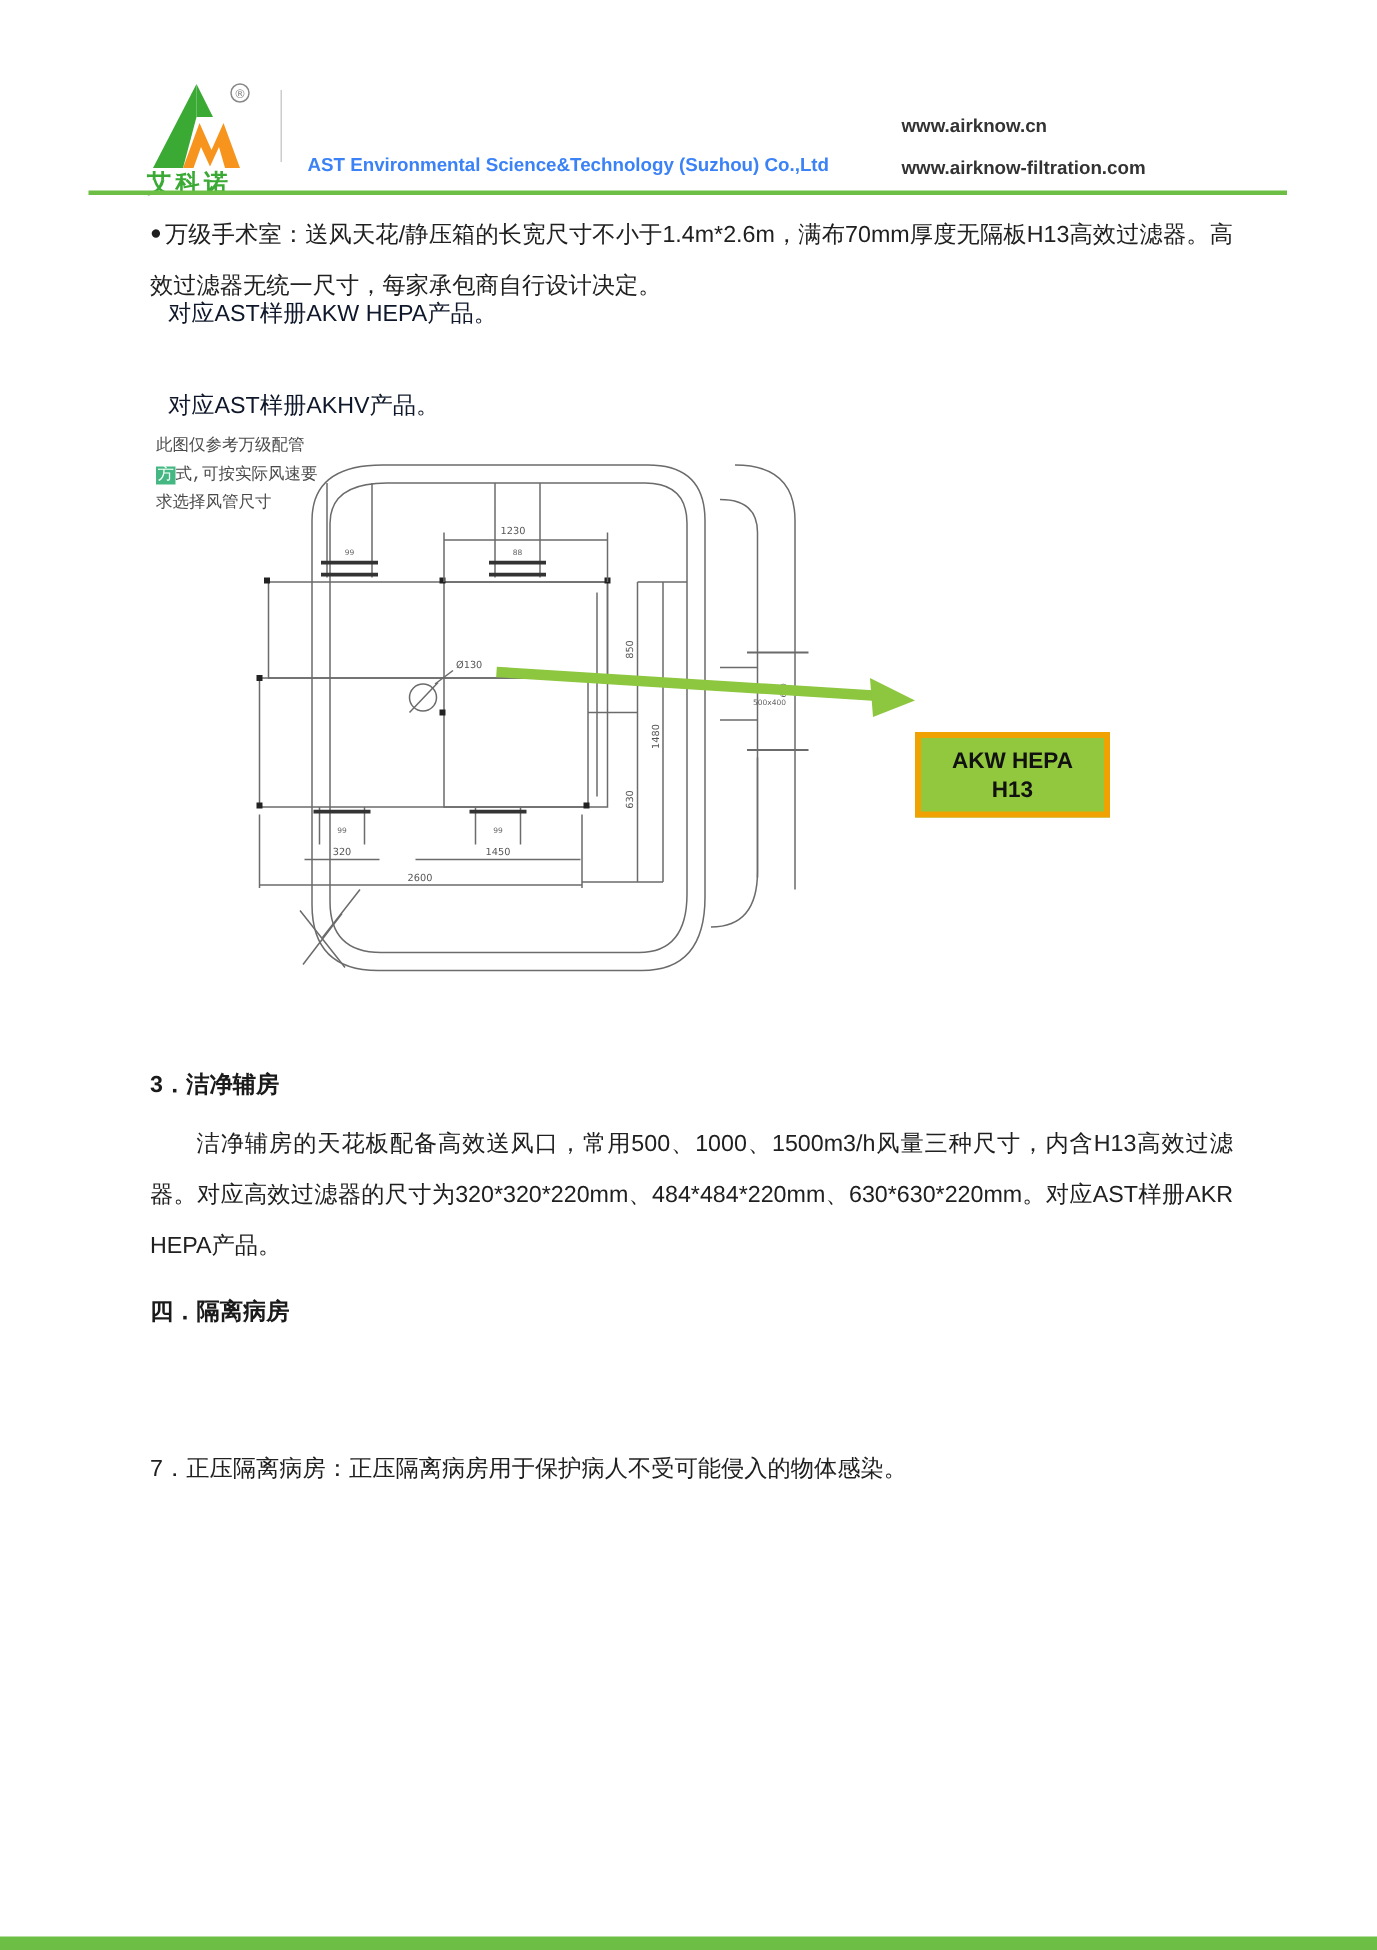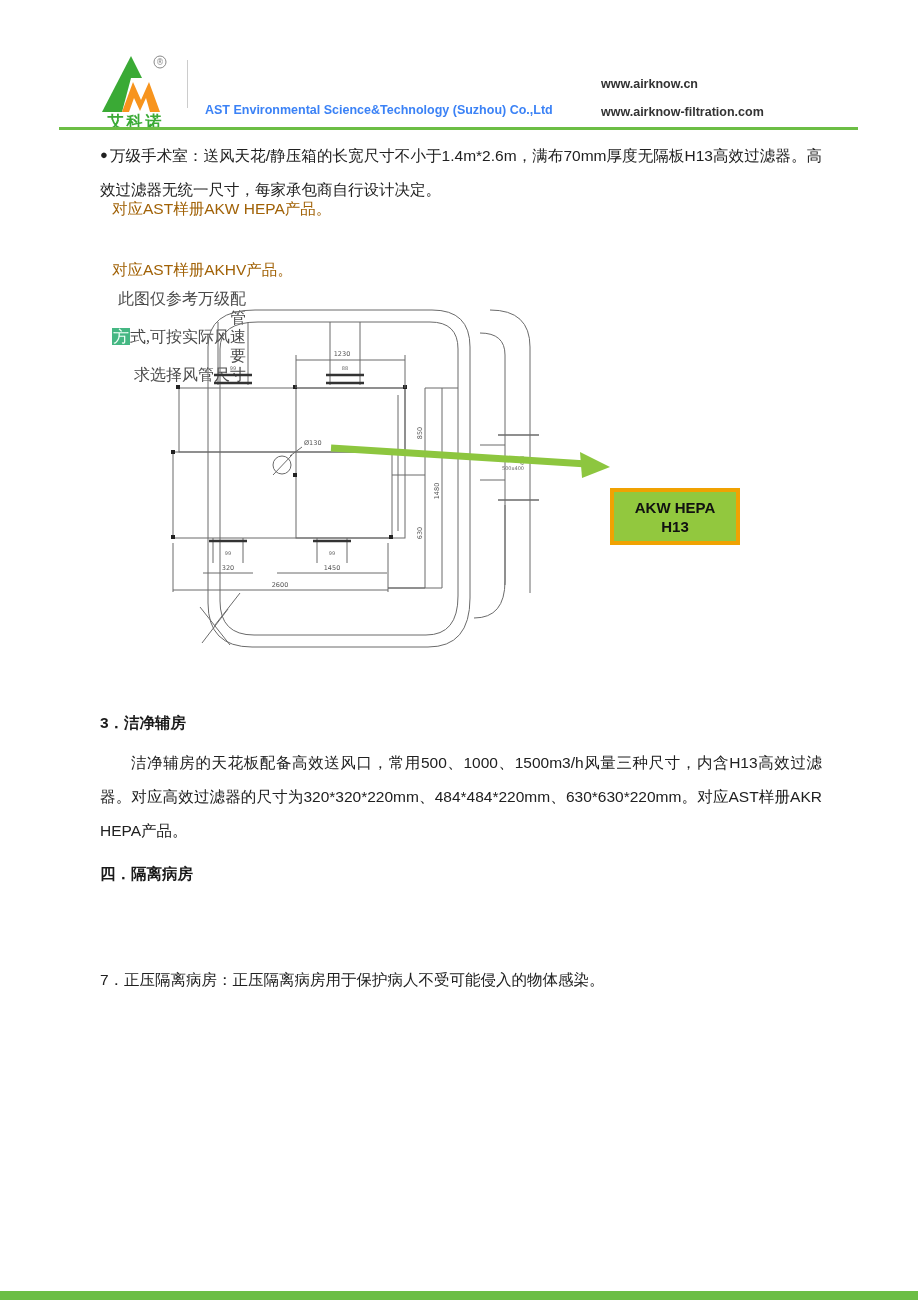--- a/index.html
+++ b/index.html
@@ -16,29 +16,29 @@
   .brand-text { font-weight:bold; color:#3aaa35; font-size:16px; letter-spacing:3px; }
   .company-cn { font-size:17px; color:#787878; letter-spacing:3px; }
   .company-en { font-size:12.5px; color:#3b82f6; font-weight:bold; }
   .site-url  { font-size:12.5px; color:#333333; font-weight:bold; text-decoration:none; }
   .v-divider { width:1px; height:48px; background:#cccccc; }
   .green-rule { height:3px; background:#6cbe45; }
 
   
   .para { font-size:15.5px; line-height:34px; text-align:justify; color:#202020; }
   .bullet { font-size:13px; vertical-align:2px; margin-right:2px; }
-  .sub-line { font-size:15.5px; color:#a16207; }
+  .sub-line { font-size:15.5px; color:#0f172a; }
   .sec-head { font-size:15.5px; font-weight:bold; color:#1a1a1a; }
   .indent2 { text-indent:2em; }
 
   
   .diagram-note {
-    width:142px; text-align:right;
-    font-family:Liberation Serif, serif;
-    font-size:16px; line-height:19px; color:#4a4a4a;
+    width:142px; text-align:left;
+    font-family:Liberation Mono, monospace;
+    font-size:11px; line-height:19px; color:#4a4a4a;
   }
   .hl-char { background:#45b783; color:#f2fff8; padding:0 1px; }
   svg text { font-family:"DejaVu Sans",sans-serif; }
   .dim-text { font-size:6.5px; fill:#555; }
   .stub-text { font-size:5px; fill:#666; }
 
   .callout-box {
     width:130px; height:57px; background:#92c83e; border:4px solid #f0a202;
     display:flex; flex-direction:column; align-items:center; justify-content:center;
     font-weight:bold; font-size:15px; color:#111; line-height:19px;margin-top:48px;
@@ -53,21 +53,21 @@
 
   <div class="abs" style="left:98px; top:54px; width:74px; height:60px;">
     <svg width="74" height="60" viewBox="0 0 74 60">
       <polygon points="33,2 4,58 24,58 33,24" fill="#3aaa35"></polygon>
       <polygon points="33,2 44,24 33,24" fill="#3aaa35"></polygon>
       <path d="M24,58 L35,28 L43,46 L51,28 L62,58 L52,58 L48,44 L42,57 L36,44 L31,58 Z" fill="#f7941d"></path>
       <circle cx="62" cy="8" r="6" fill="none" stroke="#888" stroke-width="1"></circle>
       <text x="62" y="11" text-anchor="middle" font-size="8" fill="#888">®</text>
     </svg>
   </div>
-  <div class="abs brand-text" style="left:98px; top:112px; width:76px; text-align:center;">艾科诺</div>
+  <div class="abs brand-text" style="left:98px; top:112px; width:76px; ">艾科诺</div>
 
   <div class="abs v-divider" style="left:187px; top:60px;"></div>
 
   <div class="abs company-en" style="left:205px; top:103px;">AST Environmental Science&amp;Technology (Suzhou) Co.,Ltd</div>
 
   <a class="abs site-url" style="left:601px; top:77px;" href="#">www.airknow.cn</a>
   <a class="abs site-url" style="left:601px; top:105px;" href="#">www.airknow-filtration.com</a>
 
   <div class="abs green-rule" style="left:59px; top:127px; width:799px;"></div>
 

